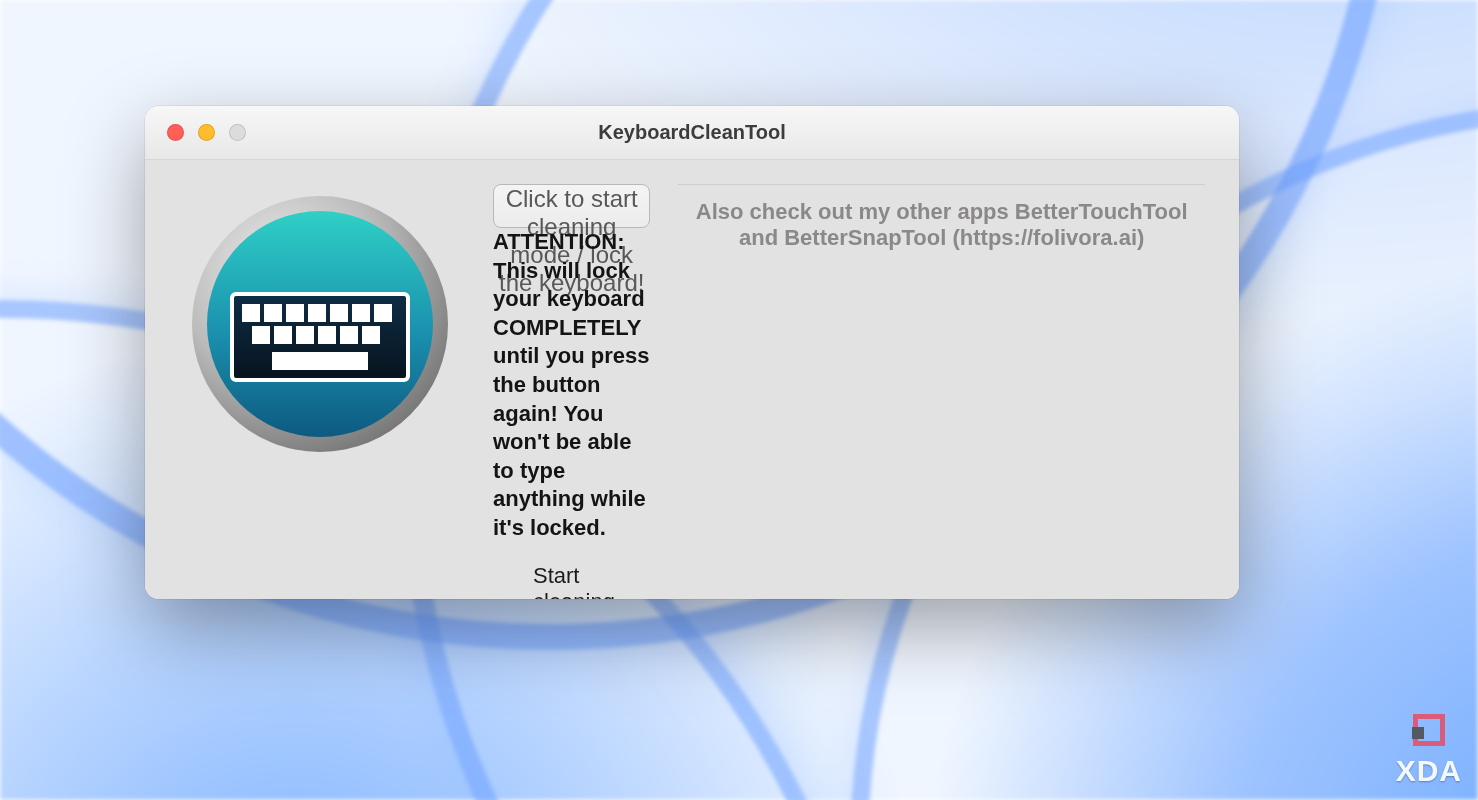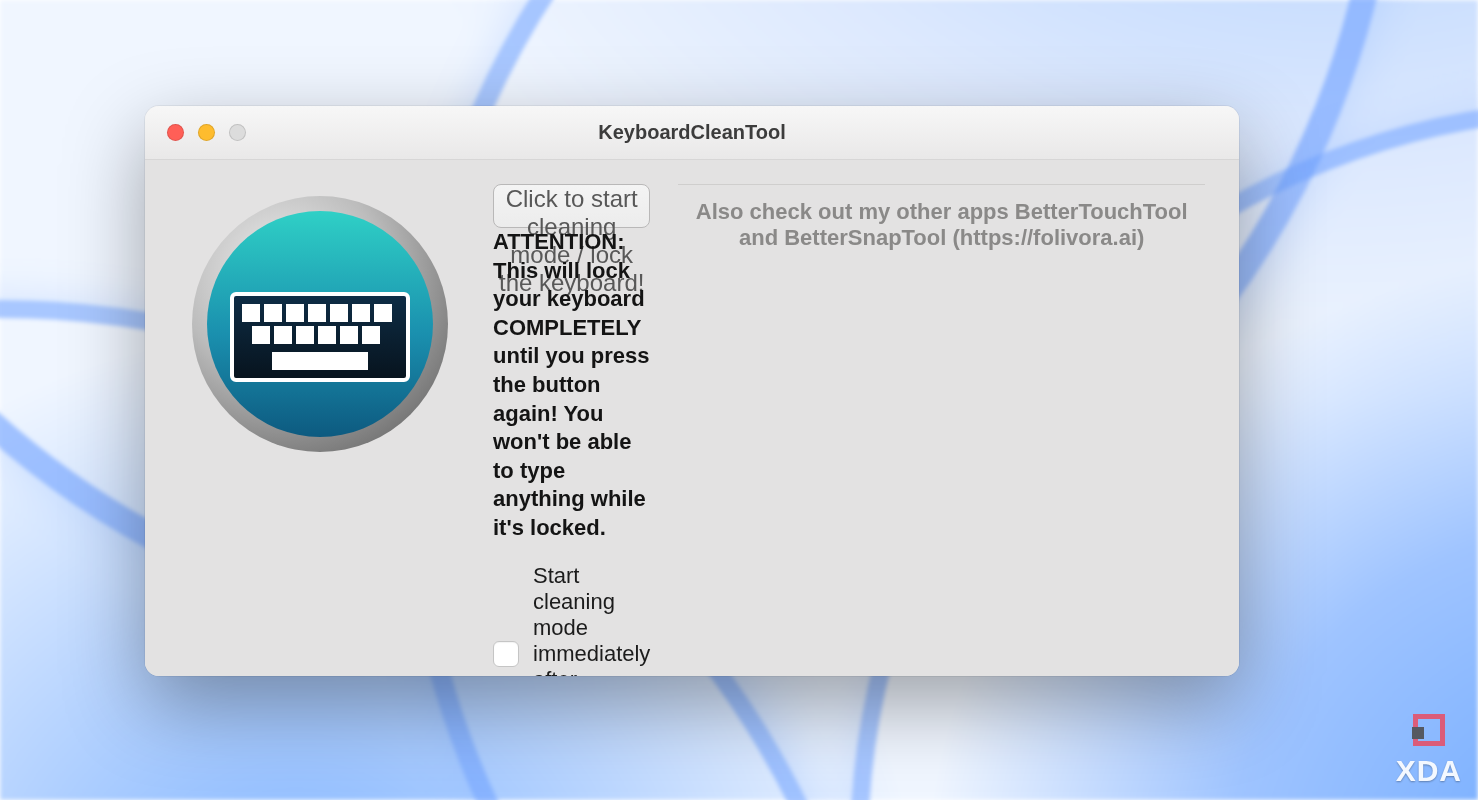--- a/index.html
+++ b/index.html
@@ -29,21 +29,21 @@
   .wave.w2 { width: 1700px; height: 1700px; left: 400px; top: -400px; border-width: 20px; border-color: rgba(110,160,255,0.55);}
   .wave.w3 { width: 1800px; height: 1800px; left: -900px; top: 300px; border-width: 18px; border-color: rgba(110,160,255,0.55);}
   .wave.w4 { width: 1500px; height: 1500px; left: 850px; top: 100px; border-width: 18px; border-color: rgba(110,160,255,0.55);}
 
   
   .window {
     position: absolute;
     left: 145px;
     top: 106px;
     width: 1094px;
-    height: 570px;
+    height: 493px;
     background: #eaeaea;
     border-radius: 14px;
     box-shadow: 0 28px 80px rgba(0,0,0,0.35), 0 0 0 1px rgba(0,0,0,0.06);
     overflow: hidden;
   }
   .titlebar {
     height: 54px;
     background: linear-gradient(#f7f7f7, #e9e8e8);
     border-bottom: 1px solid #d7d6d6;
     display: flex;

